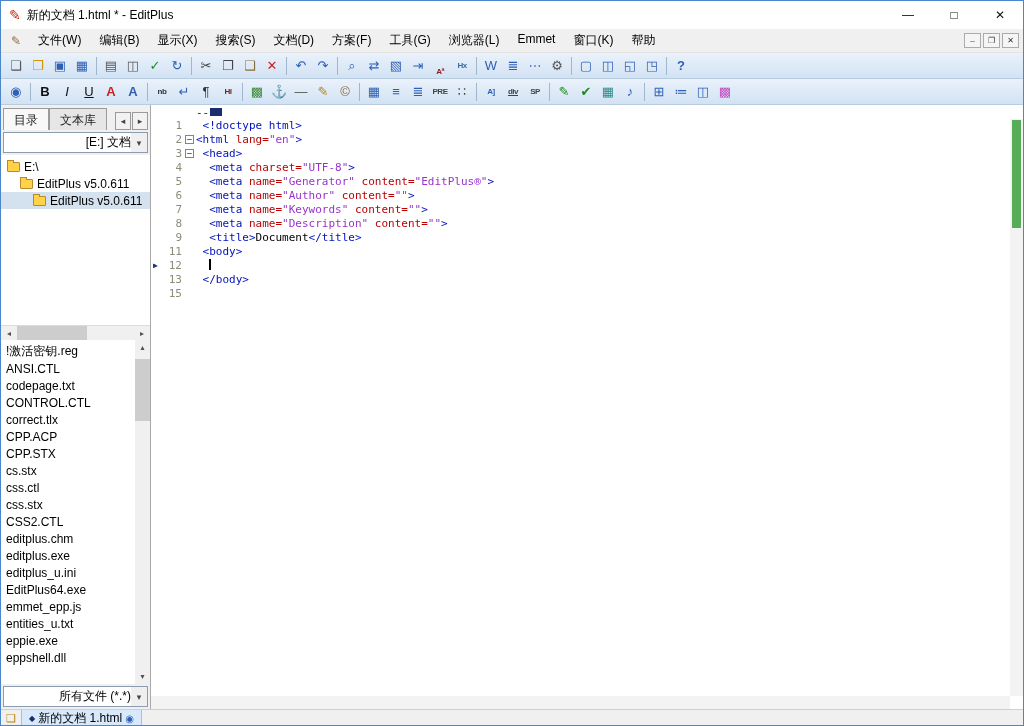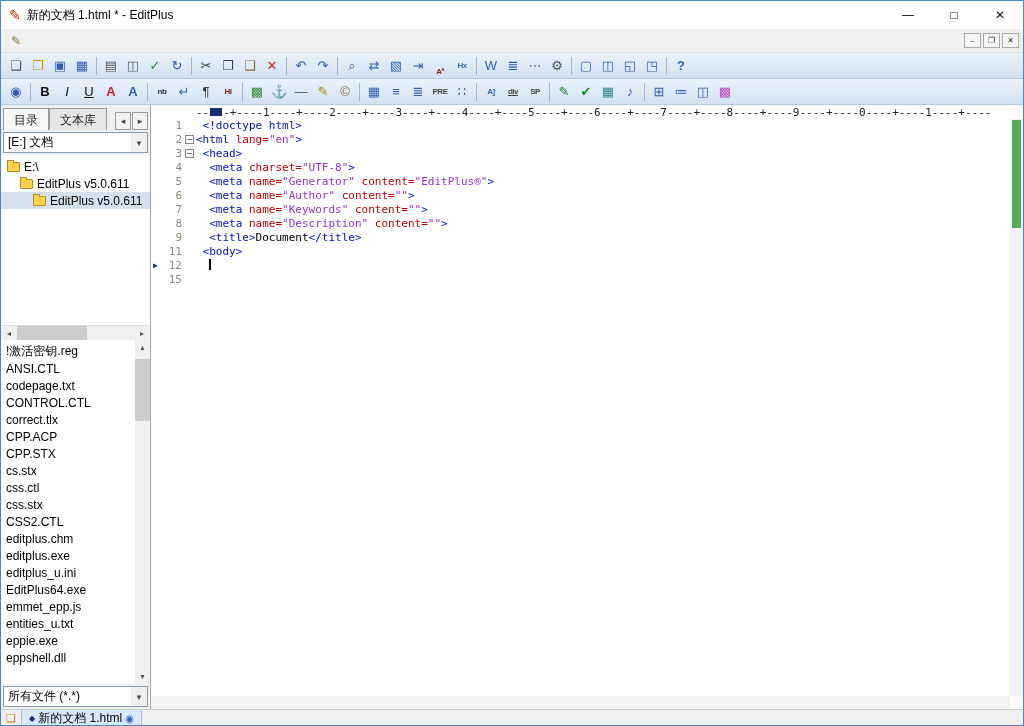--- a/index.html
+++ b/index.html
@@ -33,21 +33,21 @@
 
   
   .sidebar { width:150px; background:#f0f0f0; border-right:1px solid #a9a9a9; display:flex; flex-direction:column; flex:none; }
   .side-tabs { height:25px; display:flex; align-items:flex-end; padding:2px 2px 0 2px; flex:none; }
   .tab-strip { display:flex; height:22px; }
   .side-tab { font-size:12px; padding:3px 10px 0 10px; border:1px solid #9a9a9a; border-bottom:none; background:#e6e6e6; color:#222; }
   .side-tab.active { background:#f8f8f8; }
   .tab-arrow { margin-left:auto; width:16px; height:18px; border:1px solid #9a9a9a; background:#f2f2f2; font-size:9px; display:flex; align-items:center; justify-content:center; color:#444; }
   .tab-arrow + .tab-arrow { margin-left:1px; }
   .combo { height:21px; border:1px solid #8a9cae; background:#fff; margin:2px 2px; display:flex; align-items:center; font-size:12px; padding-left:4px; flex:none; }
-  .combo-text { flex:1; white-space:nowrap; overflow:hidden; }
+  .combo-text { flex:1; white-space:nowrap; overflow:hidden;text-align:right; }
   .combo-arrow { width:16px; text-align:center; color:#444; font-size:9px; background:#efefef; align-self:stretch; display:flex; align-items:center; justify-content:center; }
 
   .tree { height:170px; background:#fff; overflow:hidden; padding-top:3px; flex:none; }
   .tree-item { display:flex; align-items:center; height:17px; font-size:12px; white-space:nowrap; }
   .tree-item.selected { background:#d4e1ef; }
   .folder-icon { width:13px; height:10px; background:#ffd24a; border:1px solid #b8882a; border-radius:1px; position:relative; margin-right:4px; flex:none; }
   .folder-icon::before { content:""; position:absolute; top:-3px; left:-1px; width:5px; height:2px; background:#ffd24a; border:1px solid #b8882a; border-bottom:none; }
 
   .hscroll { height:15px; display:flex; background:#f0f0f0; flex:none; border-top:1px solid #dcdcdc; }
   .scr-arrow { width:16px; font-size:8px; color:#505050; display:flex; align-items:center; justify-content:center; background:#f0f0f0; flex:none; }
@@ -98,20 +98,33 @@
     <span class="title-text">新的文档 1.html * - EditPlus</span>
     <div class="win-btns">
       <span class="win-btn">—</span>
       <span class="win-btn">□</span>
       <span class="win-btn">✕</span>
     </div>
   </div>
 
   <div class="menubar">
     <span class="doc-icon">✎</span>
+    <div class="menu-items">
+        <span class="menu-item">文件(W)</span>
+        <span class="menu-item">编辑(B)</span>
+        <span class="menu-item">显示(X)</span>
+        <span class="menu-item">搜索(S)</span>
+        <span class="menu-item">文档(D)</span>
+        <span class="menu-item">方案(F)</span>
+        <span class="menu-item">工具(G)</span>
+        <span class="menu-item">浏览器(L)</span>
+        <span class="menu-item">Emmet</span>
+        <span class="menu-item">窗口(K)</span>
+        <span class="menu-item">帮助</span>
+      </div>
     <div class="mdi-btns">
         <span class="mdi-btn">–</span>
         <span class="mdi-btn">❐</span>
         <span class="mdi-btn">✕</span>
       </div>
   </div>
 
   <div class="toolbar" id="tb1">
       <span class="tb-btn">
         <span class="tb-glyph" style="color: rgb(85, 85, 85);">❏</span>
@@ -382,33 +395,34 @@
         </div>
       </div>
 
       <div class="combo">
         <span class="combo-text">所有文件 (*.*)</span>
         <span class="combo-arrow">▾</span>
       </div>
     </div>
 
     <div class="editor">
-      <div class="ruler"><span>--</span><span class="ruler-box"></span><span>-+----1----+----2----+----3----+----4----+----5----+----6----+----7----+----8----+----9----+----0----+----1----+----</span></div>
+      <div class="ruler"><span>--</span><span class="ruler-box"></span></div>
       <div class="code" id="code">
           <div class="code-line"><span class="gut-marker"></span><span class="gut-num">1</span><span class="gut-fold"></span><span class="line-content"><span class="seg-tag"> &lt;!doctype html&gt;</span></span></div>
           <div class="code-line"><span class="gut-marker"></span><span class="gut-num">2</span><span class="gut-fold"><span class="fold-box">−</span></span><span class="line-content"><span class="seg-tag">&lt;html </span><span class="seg-attr">lang=</span><span class="seg-value">"en"</span><span class="seg-tag">&gt;</span></span></div>
           <div class="code-line"><span class="gut-marker"></span><span class="gut-num">3</span><span class="gut-fold"><span class="fold-box">−</span></span><span class="line-content"><span class="seg-tag"> &lt;head&gt;</span></span></div>
           <div class="code-line"><span class="gut-marker"></span><span class="gut-num">4</span><span class="gut-fold"></span><span class="line-content"><span class="seg-tag">  &lt;meta </span><span class="seg-attr">charset=</span><span class="seg-value">"UTF-8"</span><span class="seg-tag">&gt;</span></span></div>
           <div class="code-line"><span class="gut-marker"></span><span class="gut-num">5</span><span class="gut-fold"></span><span class="line-content"><span class="seg-tag">  &lt;meta </span><span class="seg-attr">name=</span><span class="seg-value">"Generator"</span><span class="seg-text"> </span><span class="seg-attr">content=</span><span class="seg-value">"EditPlus®"</span><span class="seg-tag">&gt;</span></span></div>
           <div class="code-line"><span class="gut-marker"></span><span class="gut-num">6</span><span class="gut-fold"></span><span class="line-content"><span class="seg-tag">  &lt;meta </span><span class="seg-attr">name=</span><span class="seg-value">"Author"</span><span class="seg-text"> </span><span class="seg-attr">content=</span><span class="seg-value">""</span><span class="seg-tag">&gt;</span></span></div>
           <div class="code-line"><span class="gut-marker"></span><span class="gut-num">7</span><span class="gut-fold"></span><span class="line-content"><span class="seg-tag">  &lt;meta </span><span class="seg-attr">name=</span><span class="seg-value">"Keywords"</span><span class="seg-text"> </span><span class="seg-attr">content=</span><span class="seg-value">""</span><span class="seg-tag">&gt;</span></span></div>
           <div class="code-line"><span class="gut-marker"></span><span class="gut-num">8</span><span class="gut-fold"></span><span class="line-content"><span class="seg-tag">  &lt;meta </span><span class="seg-attr">name=</span><span class="seg-value">"Description"</span><span class="seg-text"> </span><span class="seg-attr">content=</span><span class="seg-value">""</span><span class="seg-tag">&gt;</span></span></div>
           <div class="code-line"><span class="gut-marker"></span><span class="gut-num">9</span><span class="gut-fold"></span><span class="line-content"><span class="seg-tag">  &lt;title&gt;</span><span class="seg-text">Document</span><span class="seg-tag">&lt;/title&gt;</span></span></div>
           <div class="code-line"><span class="gut-marker"></span><span class="gut-num">11</span><span class="gut-fold"></span><span class="line-content"><span class="seg-tag"> &lt;body&gt;</span></span></div>
           <div class="code-line"><span class="gut-marker">▶</span><span class="gut-num">12</span><span class="gut-fold"></span><span class="line-content"><span class="seg-text">  </span><span class="caret"></span></span></div>
+          <div class="code-line"><span class="gut-marker"></span><span class="gut-num">13</span><span class="gut-fold"></span><span class="line-content"><span class="seg-tag"> &lt;/body&gt;</span></span></div>
           <div class="code-line"><span class="gut-marker"></span><span class="gut-num">15</span><span class="gut-fold"></span><span class="line-content"></span></div>
         </div>
       <div class="ed-vscroll">
           <div class="ed-thumb"></div>
         </div>
       <div class="ed-hscroll"></div>
     </div>
 
   </div>
 

